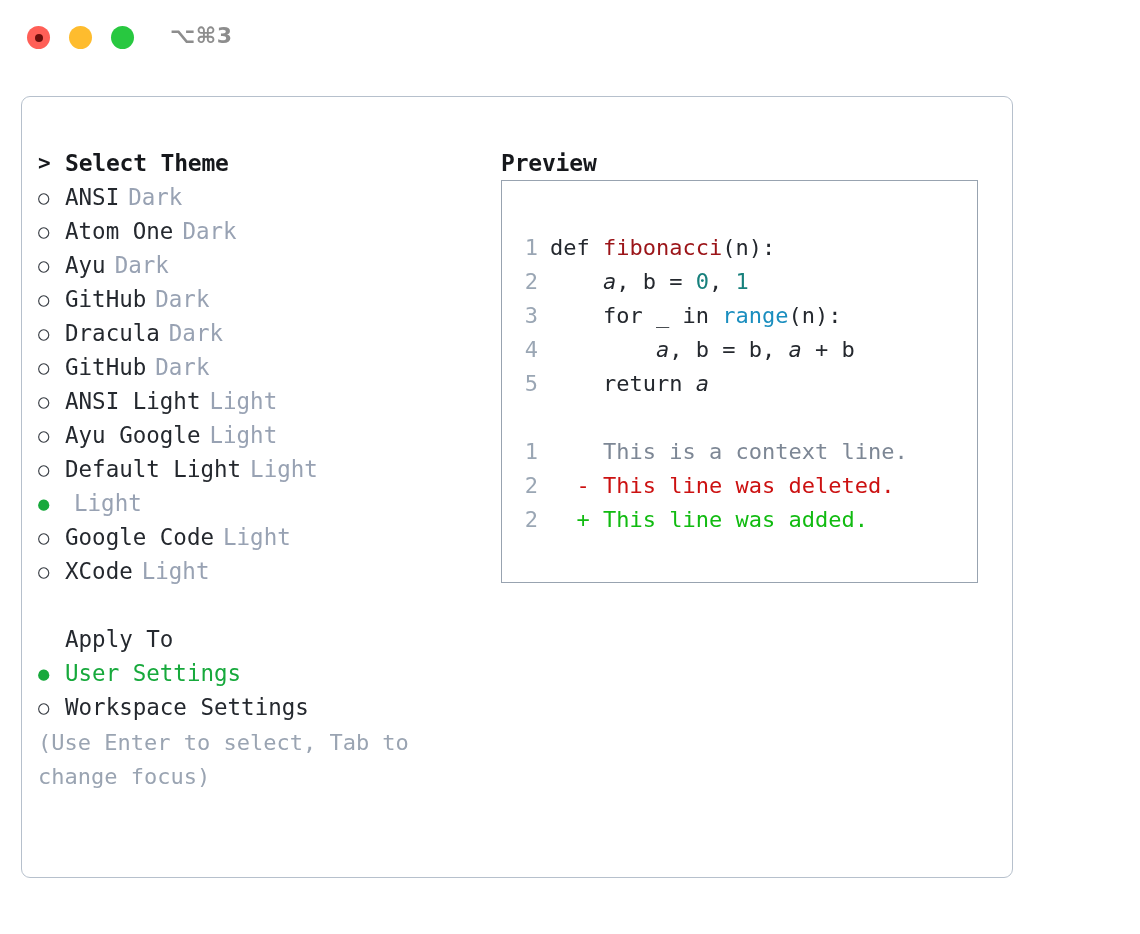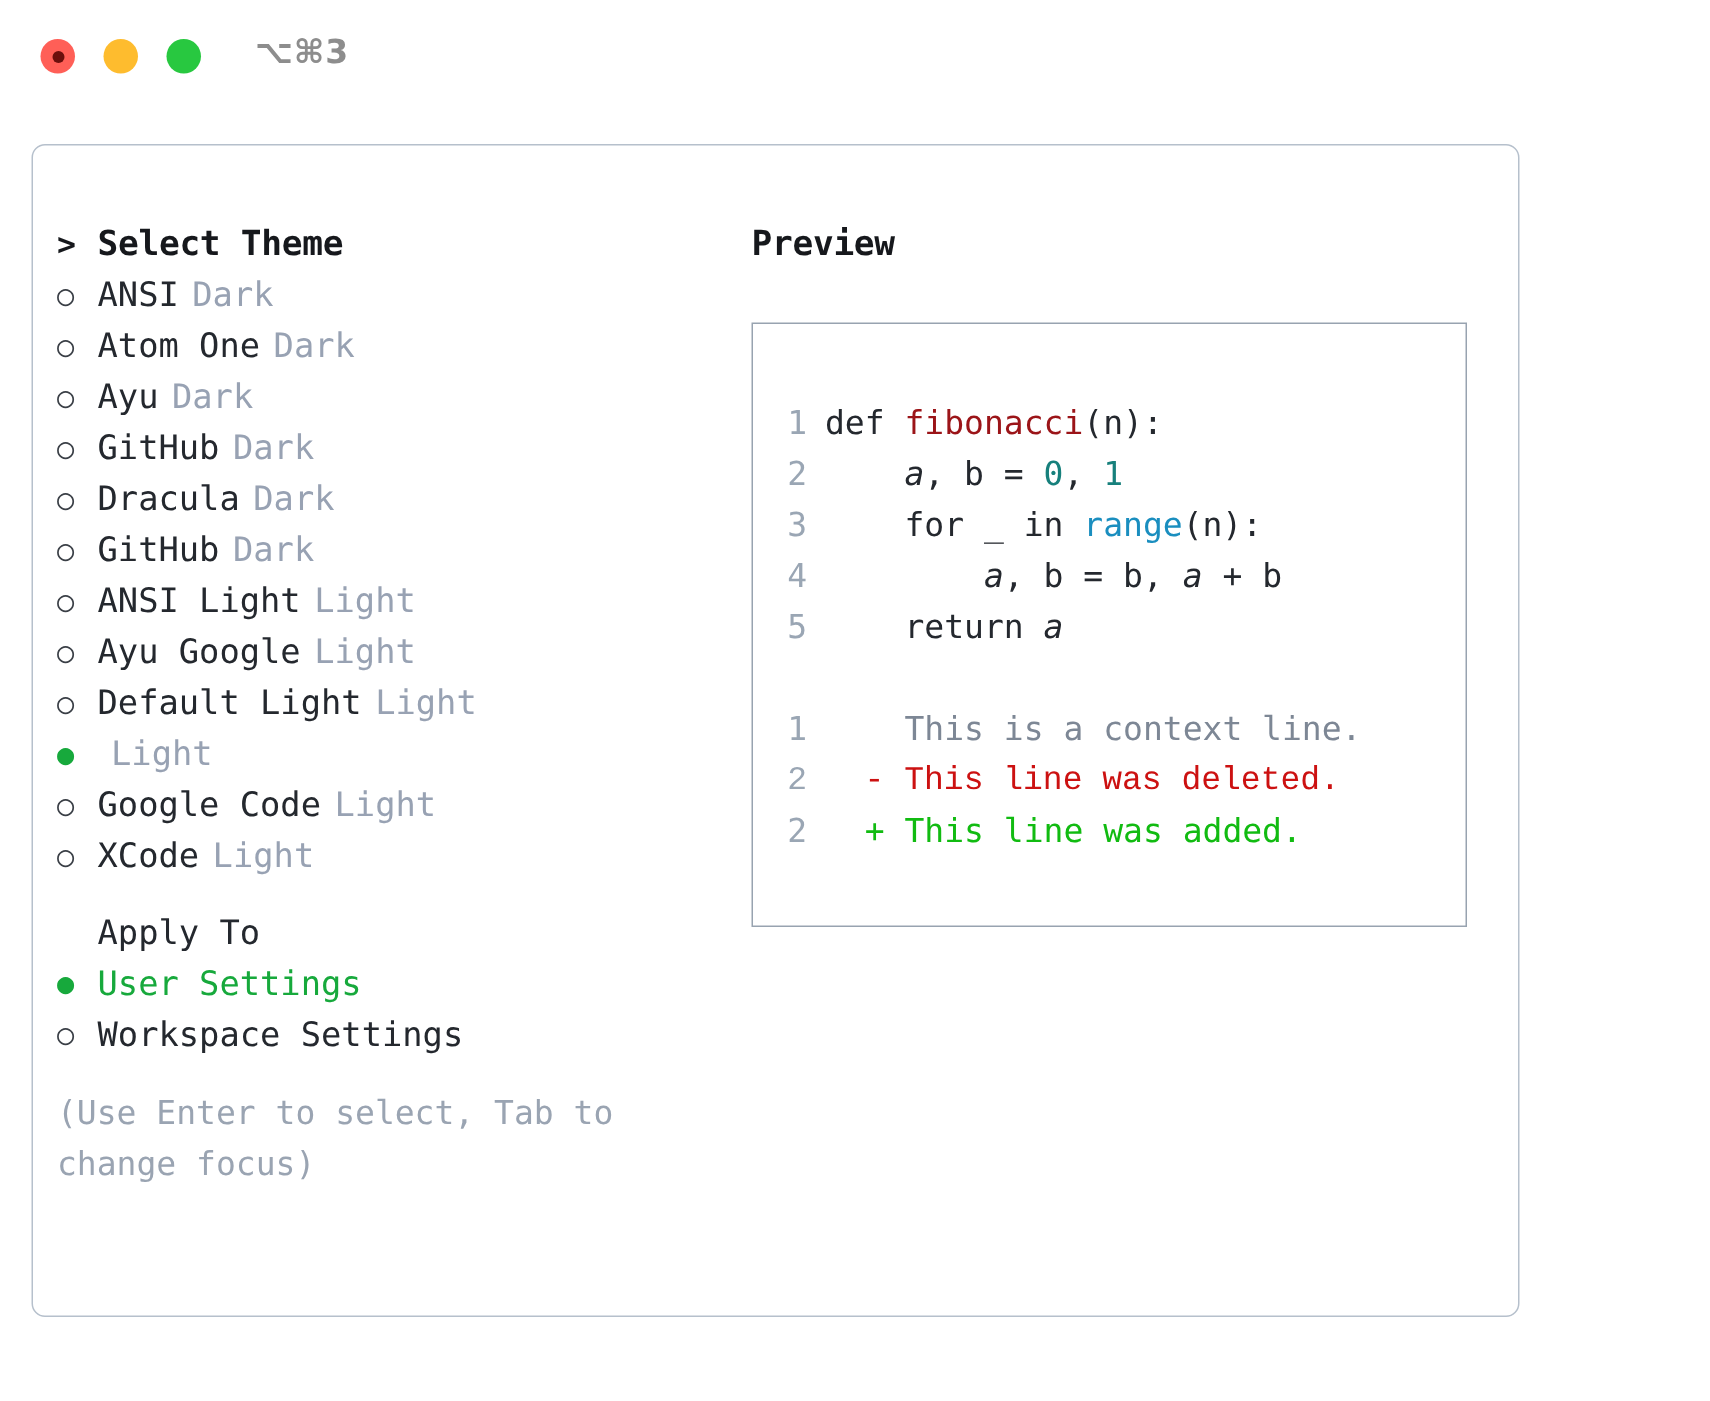--- a/index.html
+++ b/index.html
@@ -120,21 +120,21 @@
   }
   .label {
     color: #24282e;
   }
   .row.selected .label { color: #17a93c; }
   .tag {
     color: #98a2b3;
     margin-left: 9px;
   }
   .section-head {
-    margin-top: 17px;
+    margin-top: 34px;
   }
   .section-head .label {
     color: #24282e;
   }
   .hint {
     position: absolute;
     left: 16px;
     top: 629px;
     width: 420px;
     font-size: 22px;
@@ -151,21 +151,20 @@
     width: 490px;
   }
   .preview-title {
     font-size: 23px;
     font-weight: bold;
     color: #16181c;
     line-height: 34px;
     letter-spacing: -0.2px;
   }
   .preview-box {
-    margin-top: 35px;
     width: 477px;
     height: 403px;
     border: 1.8px solid #98a3b0;
     box-sizing: border-box;
     background: #ffffff;
     padding: 50px 16px 0 22px;
   }
   .code-line {
     font-size: 22px;
     line-height: 34px;
@@ -179,21 +178,21 @@
     text-align: right;
     margin-right: 12px;
   }
   .gap { height: 34px; }
 
   .c-fn    { color: #9b1418; }
   .c-num   { color: #17807c; }
   .c-call  { color: #1a8ebf; }
   .c-ital  { font-style: italic; }
   .c-ctx   { color: #7d8795; }
-  .c-del   { color: #cc1111; font-family: Liberation Mono, monospace; }
+  .c-del   { color: #cc1111; }
   .c-add   { color: #11bb11; }
 </style>
 </head>
 <body>
 
 <div class="window">
 
   <div class="titlebar">
     <div class="traffic">
       <span class="dot red"></span>

